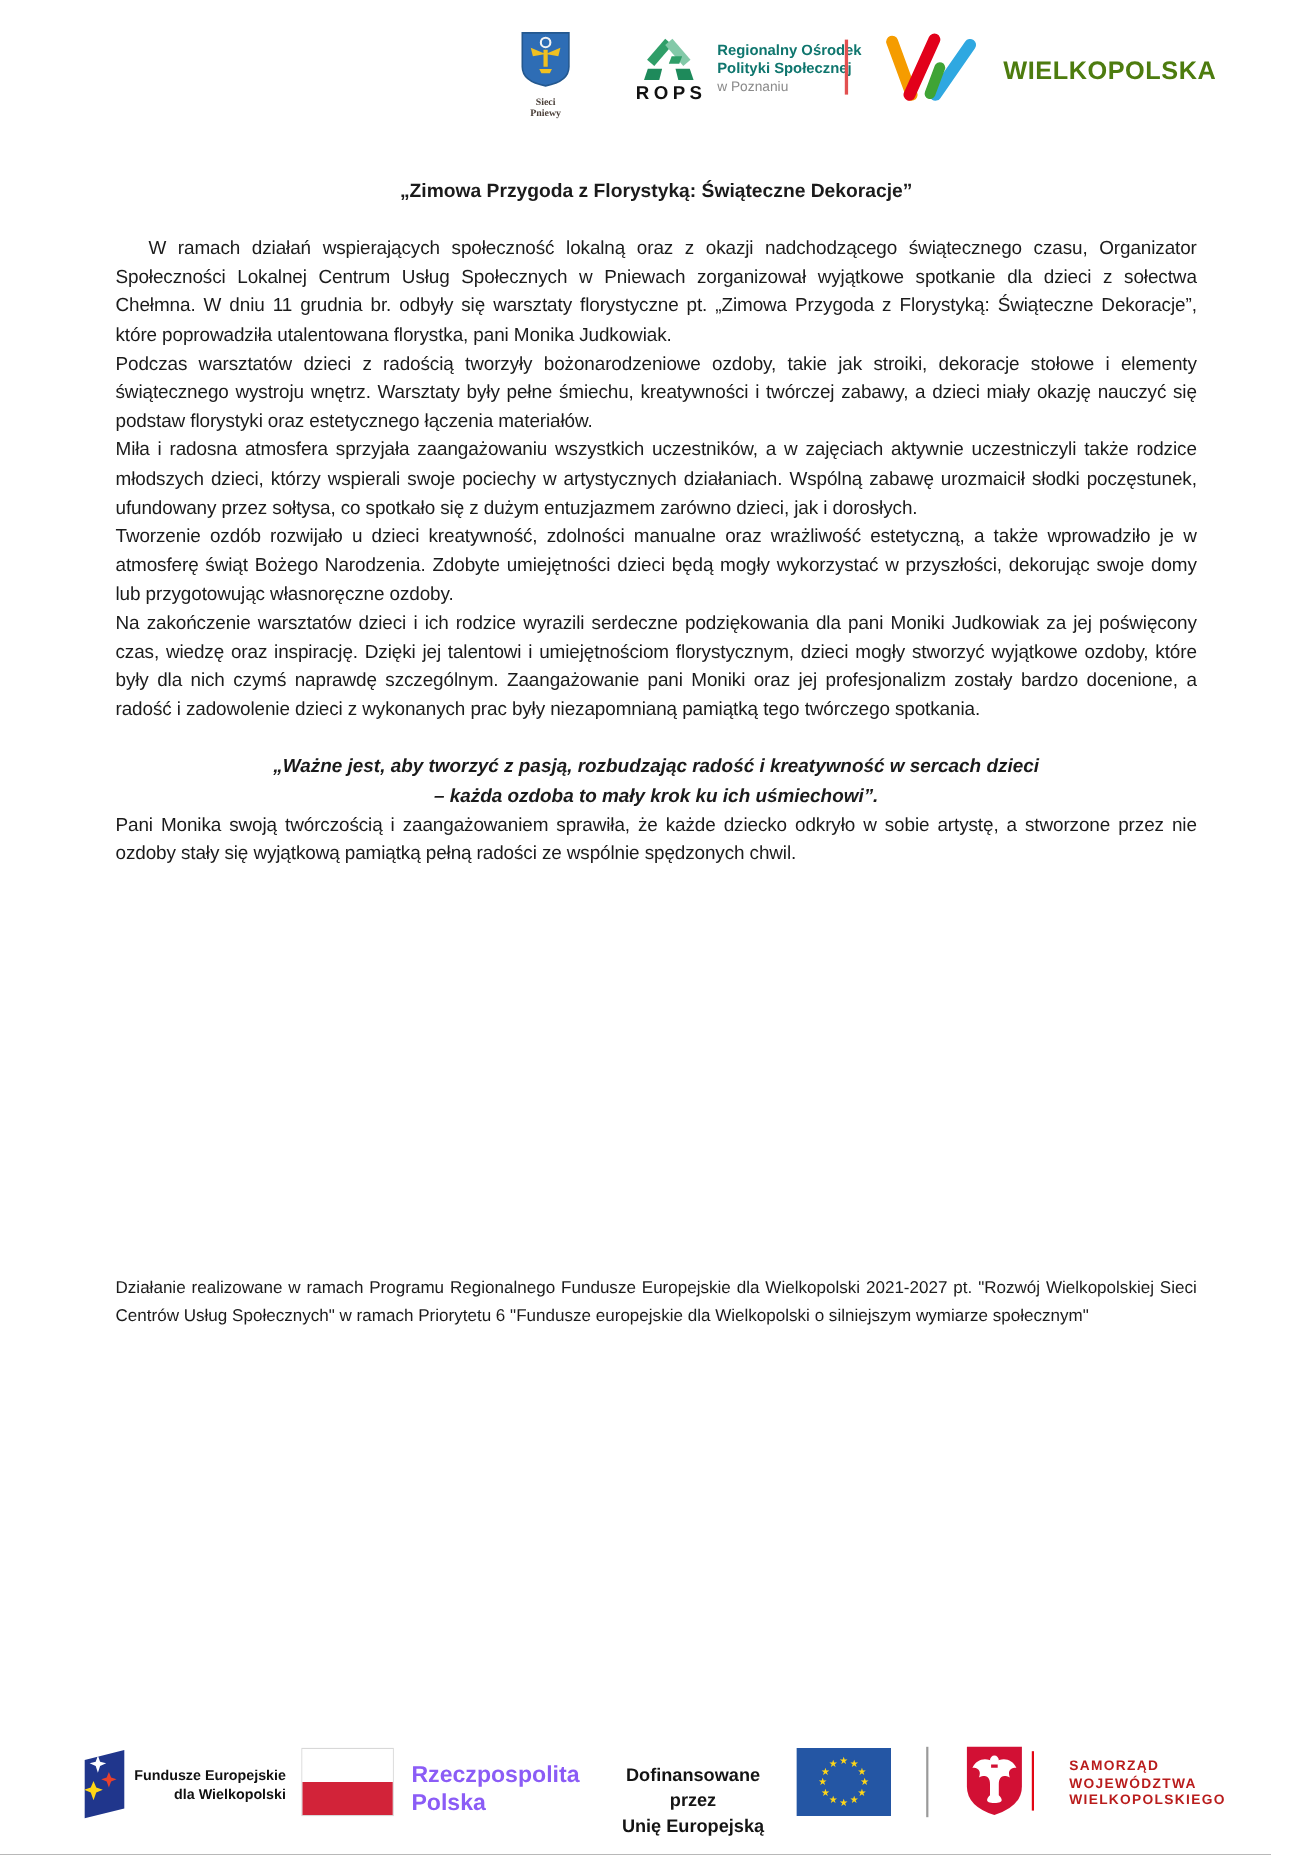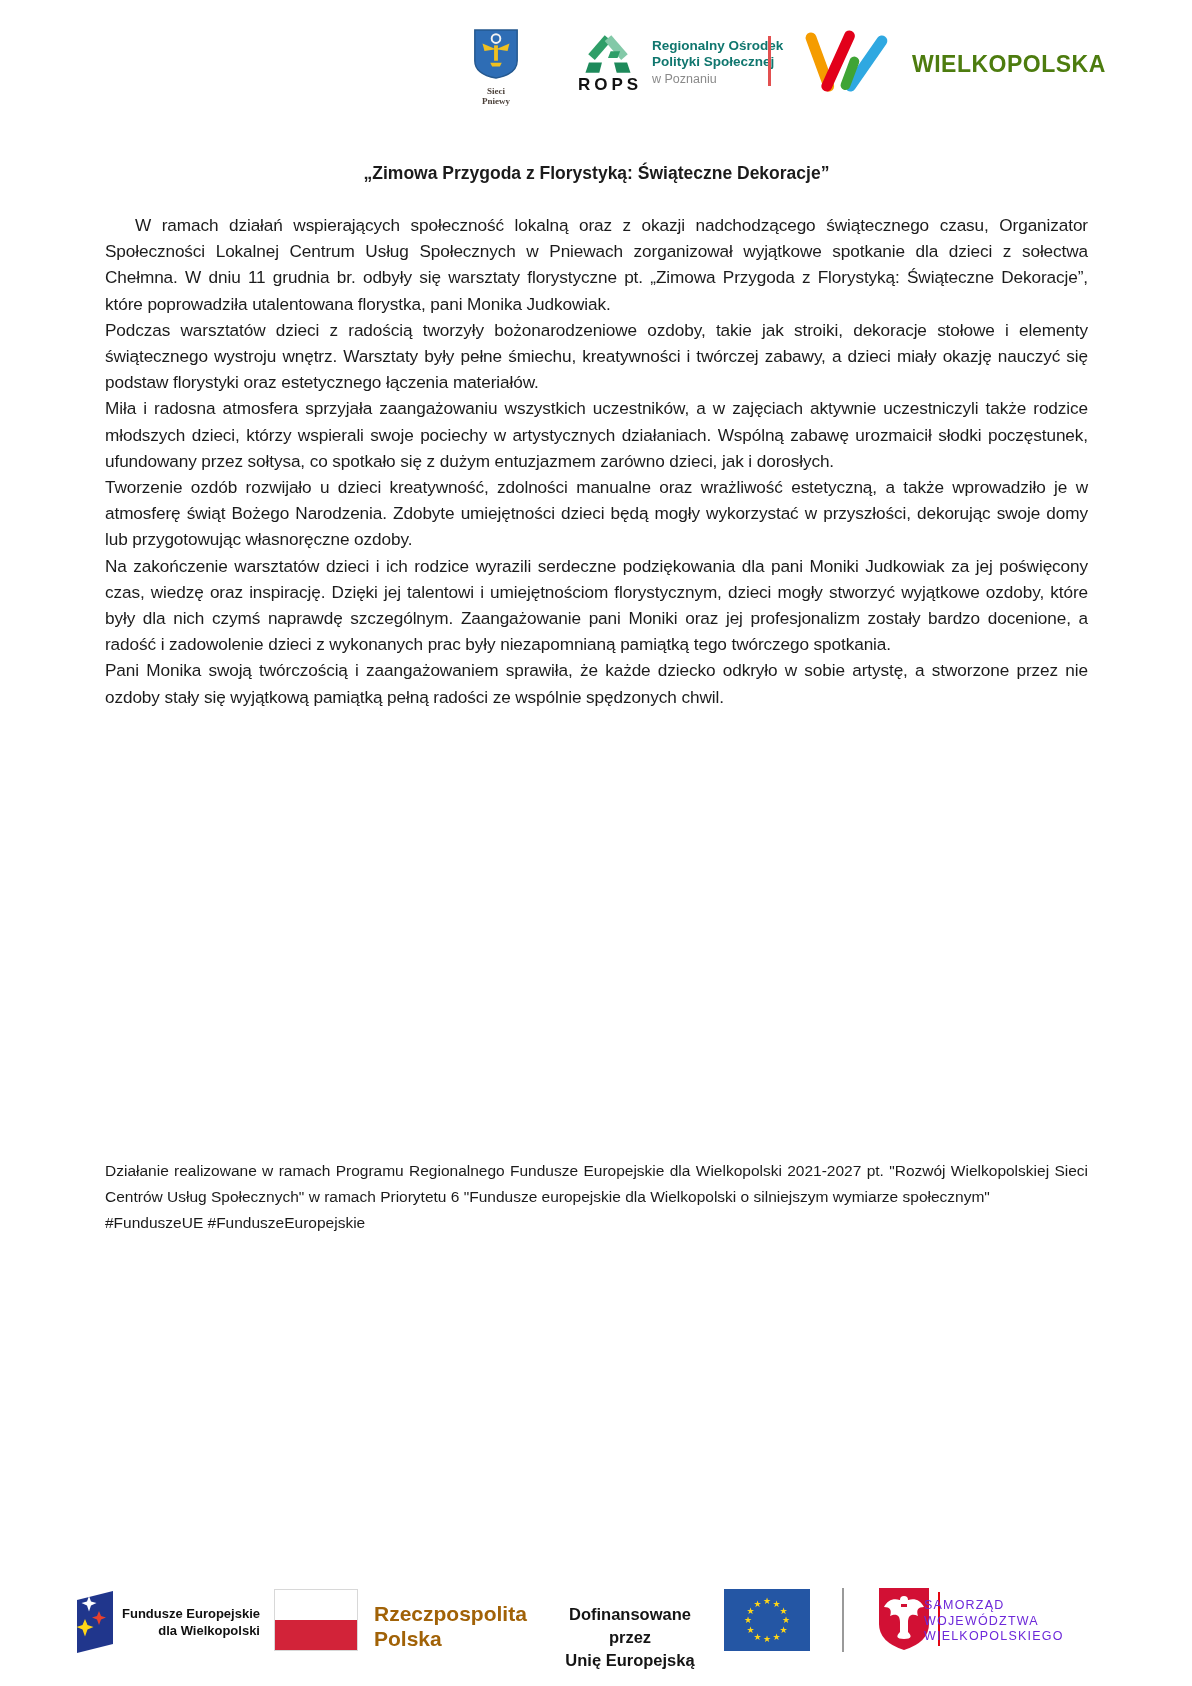--- a/index.html
+++ b/index.html
@@ -33,27 +33,27 @@
   .quote div{font-size:17.2px;line-height:26.2px;}
   .program-note{position:absolute;left:105px;width:983px;top:1158px;}
   .program-note p{margin:0;font-size:15.5px;line-height:26px;text-align:justify;}
   .program-note .tags{text-align:left;}
   
   .flogo{position:absolute;}
   .fe-text{position:absolute;left:122px;top:1605px;font-size:13px;font-weight:bold;line-height:17px;color:#101010;text-align:right;}
   .pl-flag{position:absolute;left:274px;top:1589px;width:84px;height:62px;border:1px solid #d8d8d8;box-sizing:border-box;}
   .pl-flag .w{height:50%;background:#ffffff;}
   .pl-flag .r{height:50%;background:#d22339;}
-  .rp-text{position:absolute;left:374px;top:1601px;font-size:21px;font-weight:bold;line-height:25px;color:#a16207;}
+  .rp-text{position:absolute;left:374px;top:1601px;font-size:21px;font-weight:bold;line-height:25px;color:#8b5cf6;}
   .eu-text{position:absolute;left:548px;top:1603px;width:164px;text-align:center;font-size:16.5px;font-weight:bold;line-height:23px;color:#141414;}
   .eu-flag{position:absolute;left:724px;top:1589px;}
   .gray-div{position:absolute;left:842px;top:1588px;width:1.5px;height:64px;background:#9a9a9a;}
   .sam-crest{position:absolute;left:877px;top:1586px;}
   .sam-redline{position:absolute;left:938px;top:1592px;width:2px;height:54px;background:#e30613;}
-  .sam-text{position:absolute;left:924px;top:1598px;font-size:12.5px;font-weight:normal;letter-spacing:1.2px;line-height:15.5px;color:#6d28d9;}
+  .sam-text{position:absolute;left:972px;top:1598px;font-size:12.5px;font-weight:bold;letter-spacing:1.2px;line-height:15.5px;color:#b91c1c;}
 </style>
 </head>
 <body>
 
 <div class="page">
 
   <div class="hdr-gmina">
     <svg width="48" height="52" viewBox="0 0 48 54">
       <path d="M2,2 H46 V34 Q46,48 24,52 Q2,48 2,34 Z" fill="#2e6db5" stroke="#24588f" stroke-width="1.5"></path>
       <circle cx="24" cy="11" r="4.5" fill="none" stroke="#f2f2f2" stroke-width="2"></circle>
@@ -95,26 +95,29 @@
   </svg>
   <div class="hdr-wlkp-word">WIELKOPOLSKA</div>
 
   <div class="content">
     <h1 class="title">„Zimowa Przygoda z Florystyką: Świąteczne Dekoracje”</h1>
     <p class="indent">W ramach działań wspierających społeczność lokalną oraz z okazji nadchodzącego świątecznego czasu, Organizator Społeczności Lokalnej Centrum Usług Społecznych w Pniewach zorganizował wyjątkowe spotkanie dla dzieci z sołectwa Chełmna. W dniu 11 grudnia br. odbyły się warsztaty florystyczne pt. „Zimowa Przygoda z Florystyką: Świąteczne Dekoracje”, które poprowadziła utalentowana florystka, pani Monika Judkowiak.</p>
     <p>Podczas warsztatów dzieci z radością tworzyły bożonarodzeniowe ozdoby, takie jak stroiki, dekoracje stołowe i elementy świątecznego wystroju wnętrz. Warsztaty były pełne śmiechu, kreatywności i twórczej zabawy, a dzieci miały okazję nauczyć się podstaw florystyki oraz estetycznego łączenia materiałów.</p>
     <p>Miła i radosna atmosfera sprzyjała zaangażowaniu wszystkich uczestników, a w zajęciach aktywnie uczestniczyli także rodzice młodszych dzieci, którzy wspierali swoje pociechy w artystycznych działaniach. Wspólną zabawę urozmaicił słodki poczęstunek, ufundowany przez sołtysa, co spotkało się z dużym entuzjazmem zarówno dzieci, jak i dorosłych.</p>
     <p>Tworzenie ozdób rozwijało u dzieci kreatywność, zdolności manualne oraz wrażliwość estetyczną, a także wprowadziło je w atmosferę świąt Bożego Narodzenia. Zdobyte umiejętności dzieci będą mogły wykorzystać w przyszłości, dekorując swoje domy lub przygotowując własnoręczne ozdoby.</p>
     <p>Na zakończenie warsztatów dzieci i ich rodzice wyrazili serdeczne podziękowania dla pani Moniki Judkowiak za jej poświęcony czas, wiedzę oraz inspirację. Dzięki jej talentowi i umiejętnościom florystycznym, dzieci mogły stworzyć wyjątkowe ozdoby, które były dla nich czymś naprawdę szczególnym. Zaangażowanie pani Moniki oraz jej profesjonalizm zostały bardzo docenione, a radość i zadowolenie dzieci z wykonanych prac były niezapomnianą pamiątką tego twórczego spotkania.</p>
+    <div class="quote">
+      <div>„Ważne jest, aby tworzyć z pasją, rozbudzając radość i kreatywność w sercach dzieci</div>
+      <div>– każda ozdoba to mały krok ku ich uśmiechowi”.</div>
+    </div>
     <p>Pani Monika swoją twórczością i zaangażowaniem sprawiła, że każde dziecko odkryło w sobie artystę, a stworzone przez nie ozdoby stały się wyjątkową pamiątką pełną radości ze wspólnie spędzonych chwil.</p>
   </div>
 
   <div class="program-note">
     <p>Działanie realizowane w ramach Programu Regionalnego Fundusze Europejskie dla Wielkopolski 2021-2027 pt. "Rozwój Wielkopolskiej Sieci Centrów Usług Społecznych" w ramach Priorytetu 6 "Fundusze europejskie dla Wielkopolski o silniejszym wymiarze społecznym"</p>
-    <p class="tags">#FunduszeUE #FunduszeEuropejskie</p>
   </div>
 
   <svg class="flogo" style="left:72px;top:1588px;" width="46" height="66" viewBox="0 0 46 66">
     <path d="M5,12 L41,3 L41,56 L5,65 Z" fill="#20368c"></path>
     <polygon fill="#ffffff" points="17,8 19,13.5 24.5,15 19,17.5 17,23.5 15,17.5 9.5,15 15,13.5"></polygon>
     <polygon fill="#e8412c" points="27,23 29,28 34,29.5 29,31.5 27,37 25,31.5 20,29.5 25,28"></polygon>
     <polygon fill="#ffd617" points="13,31 15.5,37 21.5,39 15.5,41.5 13,48.5 10.5,41.5 4.5,39 10.5,37"></polygon>
   </svg>
   <div class="fe-text">
     <div>Fundusze Europejskie</div>

